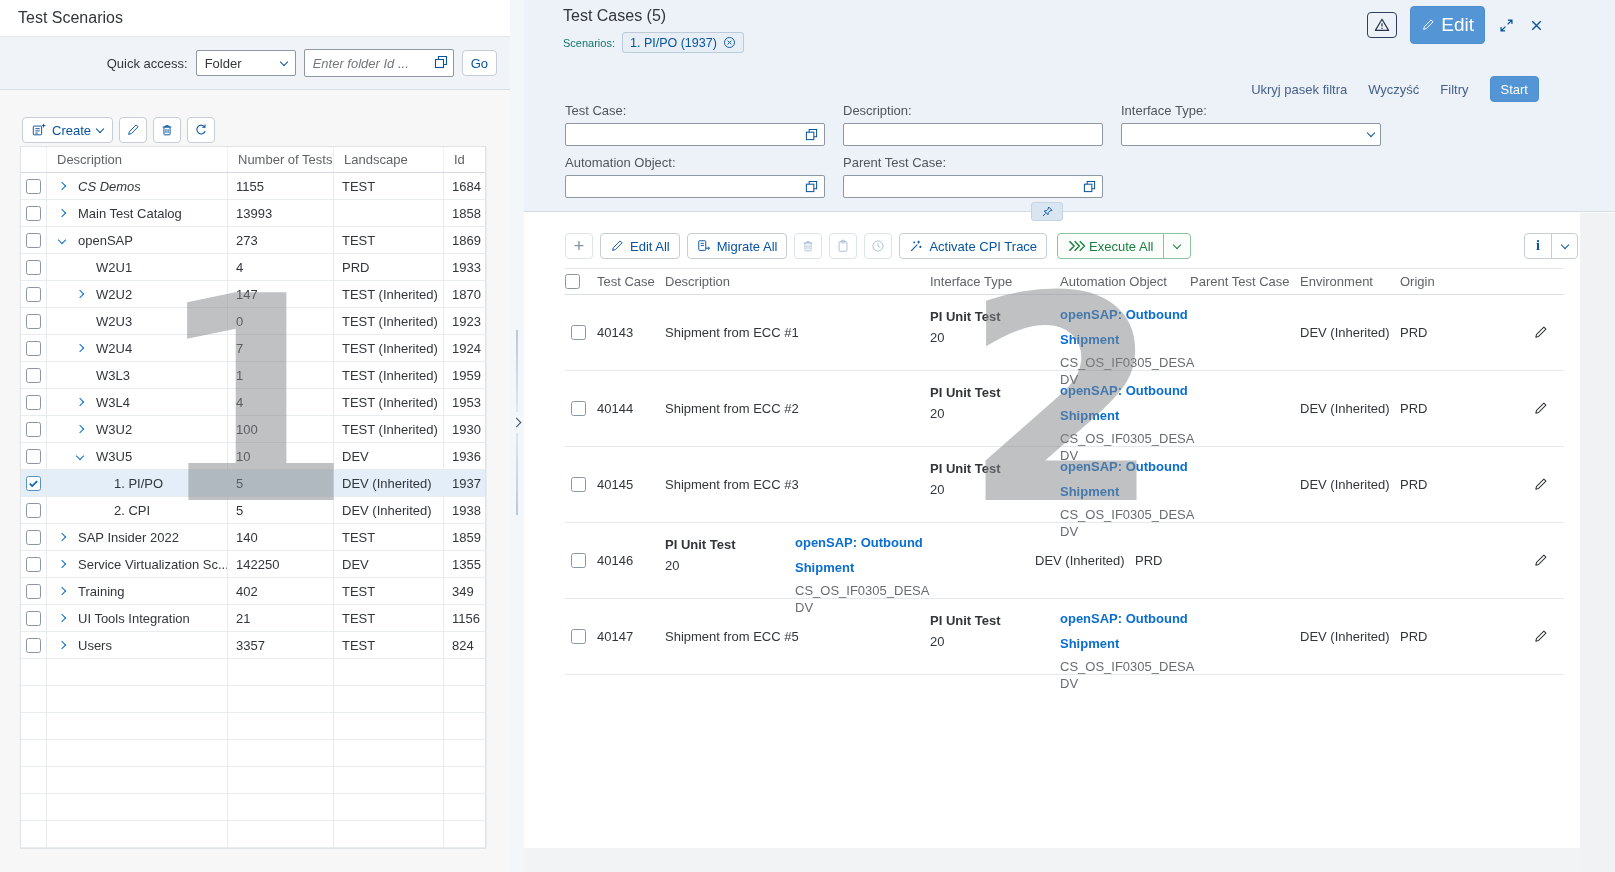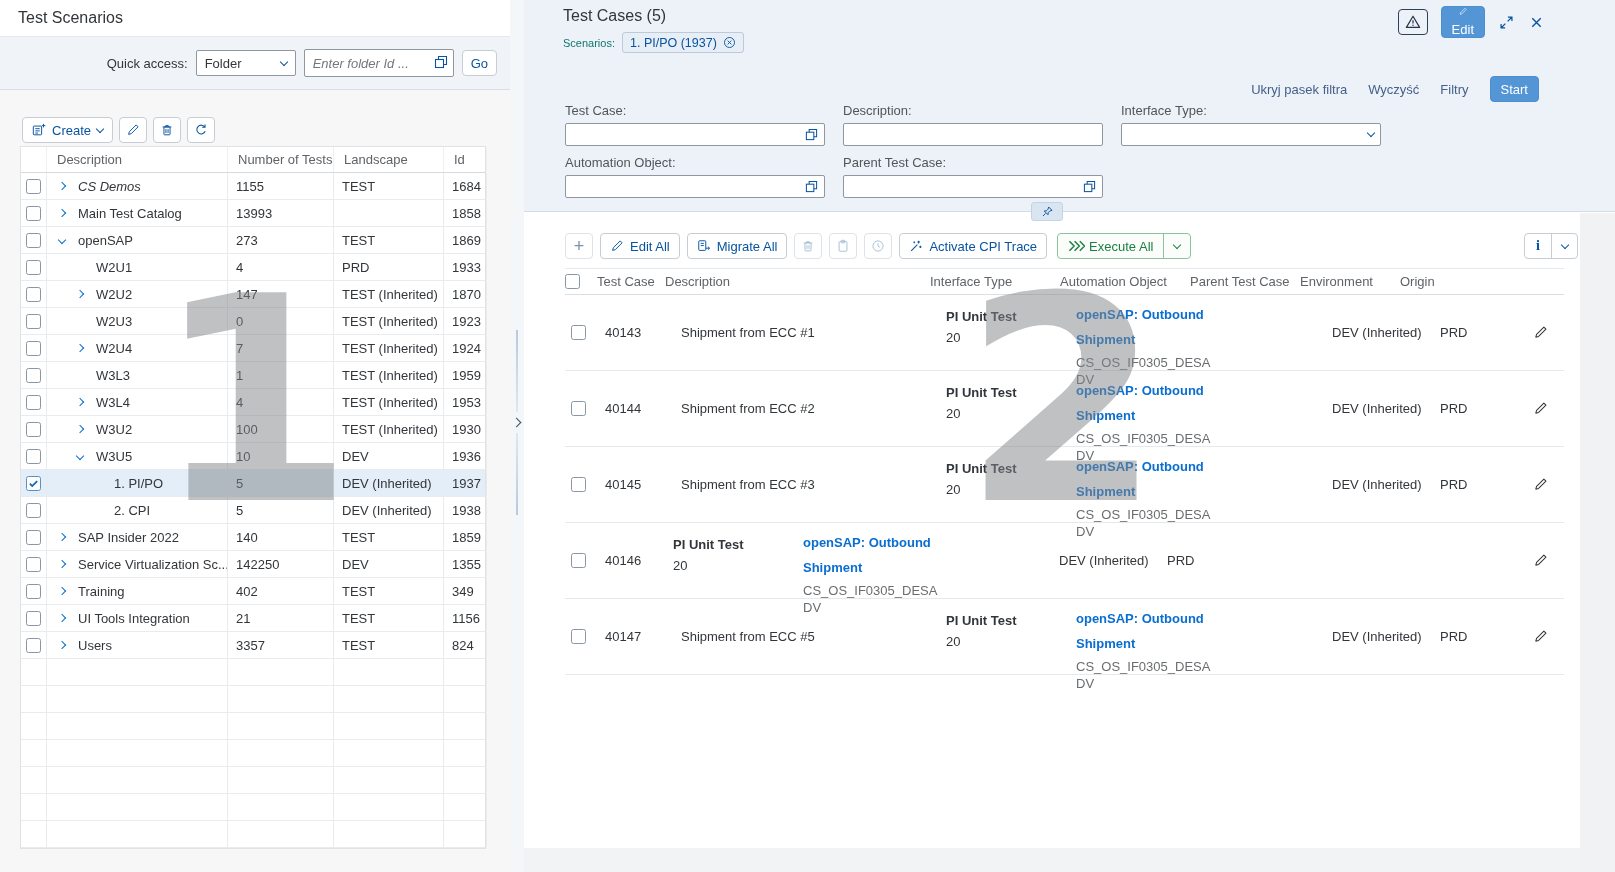--- a/index.html
+++ b/index.html
@@ -58,21 +58,21 @@
   .right-panel{position:absolute;left:524px;top:0;width:1091px;height:872px;background:#fff;}
   .rp-filter{position:absolute;left:0;top:0;width:100%;height:212px;background:#edf2f8;border-bottom:1px solid #d2dce5;}
   .rp-title{position:absolute;left:39px;top:7px;font-size:16px;color:var(--text);}
   .rp-scenarios{position:absolute;left:39px;top:32px;display:flex;align-items:center;gap:7px;}
   .sc-label{font-size:11px;color:#0f766e;}
   .token{height:21px;display:inline-flex;align-items:center;gap:6px;padding:0 7px;background:#e7eef6;border:1px solid #bccbda;border-radius:3px;color:var(--blue);font-size:12.5px;}
   .token svg{width:13px;height:13px;}
   .rp-topactions{position:absolute;right:70px;top:6px;display:flex;align-items:center;gap:13px;}
   .warnbtn{width:30px;height:26px;border:1px solid #31405a;border-radius:4px;color:#26334a;display:flex;align-items:center;justify-content:center;background:transparent;}
   .warnbtn .ic{width:16px;height:16px;}
-  .editbtn{height:32px;padding:0 10px;background:var(--btnblue);border:1px solid #4d8ecf;border-radius:4px;color:#fff;display:flex;gap:6px;align-items:center;font-size:13px;flex-direction:column;}
+  .editbtn{height:38px;padding:0 10px;background:var(--btnblue);border:1px solid #4d8ecf;border-radius:4px;color:#fff;display:flex;gap:6px;align-items:center;font-size:19px;}
   .plainic{color:var(--blue);width:17px;height:17px;display:flex;align-items:center;justify-content:center;}
   .plainic .ic{width:15px;height:15px;}
   .rp-links{position:absolute;right:76px;top:76px;display:flex;align-items:center;gap:21px;}
   .flink{font-size:13px;color:#44608a;}
   .startbtn{height:26px;padding:0 10px;background:var(--btnblue);border:1px solid #4d8ecf;border-radius:4px;color:#fff;font-size:13px;display:flex;align-items:center;}
   .rp-fields{position:absolute;left:41px;top:103px;display:grid;grid-template-columns:260px 260px 260px;column-gap:18px;row-gap:9px;}
   .ffield .flabel{font-size:13px;color:#51565b;height:17px;}
   .fin{margin-top:3px;width:260px;height:23px;background:#fff;border:1px solid var(--inborder);border-radius:2px;display:flex;align-items:center;justify-content:flex-end;padding:0 6px;color:var(--blue);}
   .fin .vh{width:13px;height:13px;}
   .pinbtn{position:absolute;left:507px;top:202px;width:32px;height:19px;background:#d9e6f2;border:1px solid #c3d4e4;border-radius:3px;color:var(--blue);display:flex;align-items:center;justify-content:center;z-index:5;}
@@ -94,21 +94,21 @@
   .tc-row{display:flex;height:76px;border-bottom:1px solid #e6e9eb;background:#fff;}
   .c-check{width:32px;flex:0 0 32px;display:flex;align-items:center;}
   .c-tc{width:68px;flex:0 0 68px;}
   .c-desc{width:265px;flex:0 0 265px;}
   .c-it{width:130px;flex:0 0 130px;padding-top:14px;}
   .c-ao{width:130px;flex:0 0 130px;padding-top:7px;}
   .c-ptc{width:110px;flex:0 0 110px;}
   .c-env{width:100px;flex:0 0 100px;}
   .c-orig{width:70px;flex:0 0 70px;}
   .c-act{flex:1;display:flex;justify-content:flex-end;padding-right:16px;}
-  .mid{display:flex;align-items:center;margin-left:8px;}
+  .mid{display:flex;align-items:center;}
   .tc-row span,.tc-row div{font-size:13px;color:var(--text);}
   .f-it{font-weight:700;}
   .f-itd{margin-top:6px;}
   .f-ao{color:var(--blue2) !important;font-weight:700;line-height:25px;width:130px;}
   .f-aoid{color:var(--muted) !important;line-height:16.5px;margin-top:3px;width:138px;word-break:break-all;}
   .rowedit{color:#3b6ea5;display:flex;align-items:center;}
   .rowedit .ic{width:15px;height:15px;}
 
   .gstrip{position:absolute;right:0;top:213px;bottom:0;width:35px;background:#f0f2f4;}
   .bband{position:absolute;left:0;top:848px;right:35px;height:24px;background:#f1f3f4;}

